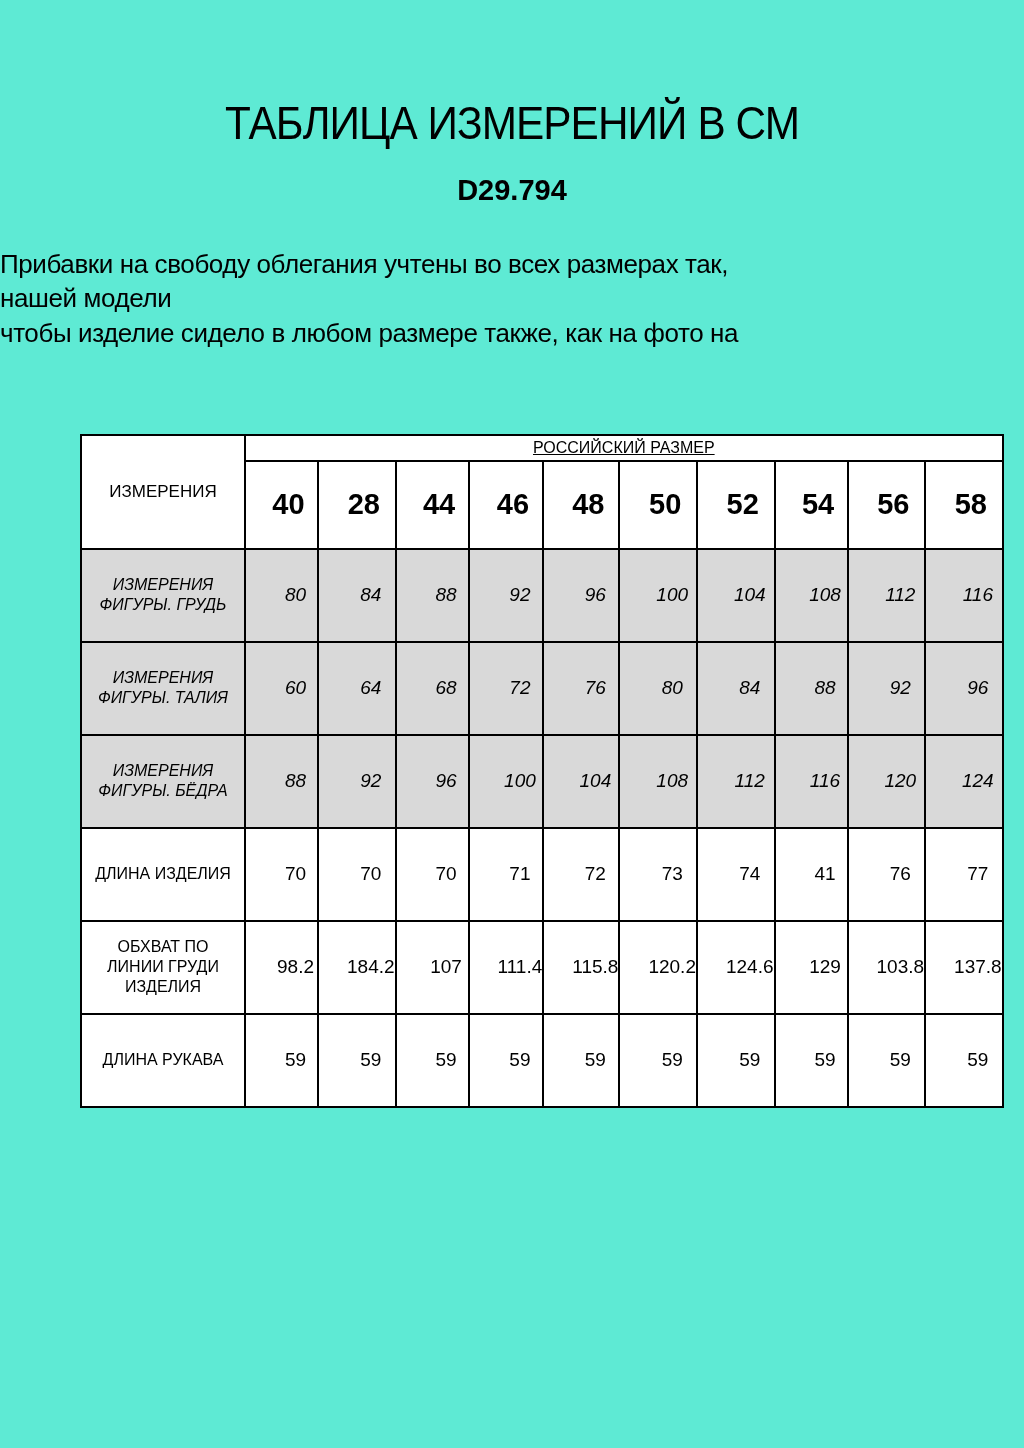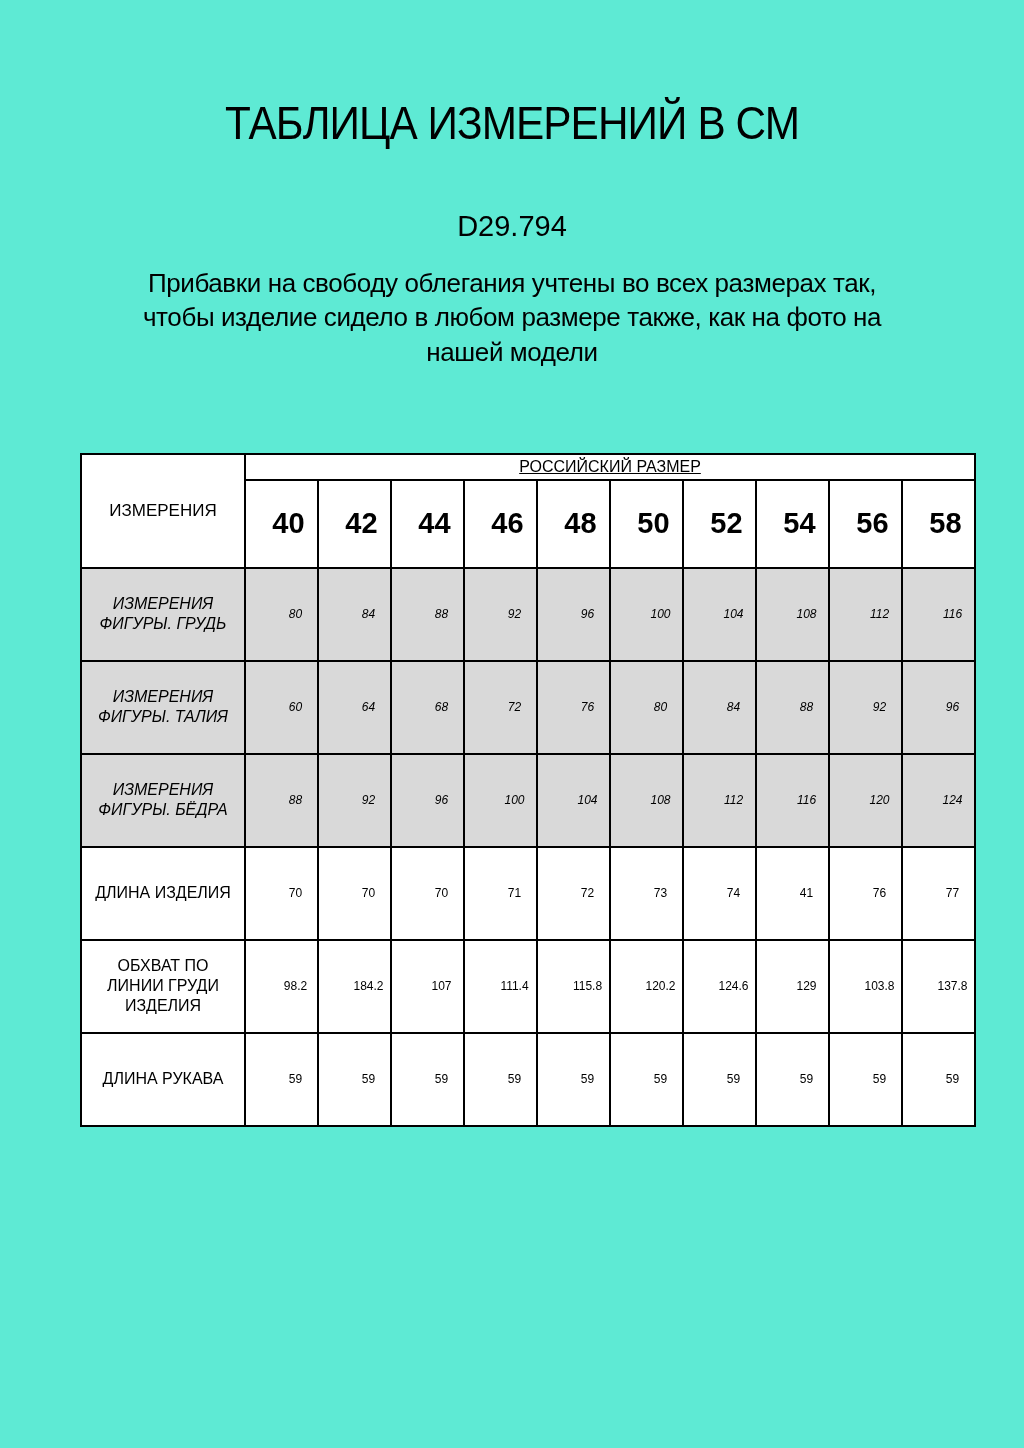--- a/index.html
+++ b/index.html
@@ -21,28 +21,28 @@
     padding-top: 96px;
     text-align: center;
     font-size: 46px;
     font-weight: 400;
     letter-spacing: -1px;
     transform: scaleX(0.92);
     transform-origin: 50% 50%;
     white-space: nowrap;
   }
   .article {
-    margin-top: 60px;
+    margin-top: 24px;
     text-align: center;
     font-size: 29px;
-    font-weight: 400;
+    font-weight: 700;
   }
   .note {
-    margin-top: 23px;
-    text-align: center;
+    margin-top: 40px;
+    text-align: left;
     font-size: 26px;
     line-height: 1.32;
     letter-spacing: -0.4px;
   }
   table.meas-table {
     border-collapse: collapse;
     table-layout: fixed;
     margin: 84px 0 0 80px;
   }
   .meas-table th, .meas-table td {
@@ -68,42 +68,42 @@
     padding-left: 14px;
   }
   .meas-table tbody th.row-label {
     font-size: 16px;
     height: 91px;
     padding: 0 4px;
     white-space: pre-line;
     line-height: 1.25;
   }
   .meas-table tbody td.value-cell {
-    font-size: 12px;
+    font-size: 19px;
     padding-left: 28px;
   }
   .meas-table tbody tr.shaded th,
   .meas-table tbody tr.shaded td {
     background: var(--shade, #d9d9d9);
     font-style: italic;
   }
 </style>
 </head>
 <body>
 
 <div class="page">
 
   <h1 class="title">ТАБЛИЦА ИЗМЕРЕНИЙ В СМ</h1>
 
   <div class="article">D29.794</div>
 
   <div class="note">
     <div>Прибавки на свободу облегания учтены во всех размерах так,</div>
+    <div>нашей модели</div>
     <div>чтобы изделие сидело в любом размере также, как на фото на</div>
-    <div>нашей модели</div>
   </div>
 
   <table class="meas-table">
     <colgroup id="table-cols">
         <col style="width: 164px;">
         <col style="width: 73px;">
         <col style="width: 73px;">
         <col style="width: 73px;">
         <col style="width: 73px;">
         <col style="width: 73px;">
@@ -113,21 +113,21 @@
         <col style="width: 73px;">
         <col style="width: 73px;">
       </colgroup>
     <thead>
       <tr>
         <th class="corner" rowspan="2">ИЗМЕРЕНИЯ</th>
         <th class="group-header" id="group-header-cell" colspan="10">РОССИЙСКИЙ РАЗМЕР</th>
       </tr>
       <tr id="size-row">
           <th class="size-cell">40</th>
-          <th class="size-cell">42</th>
+          <th class="size-cell">28</th>
           <th class="size-cell">44</th>
           <th class="size-cell">46</th>
           <th class="size-cell">48</th>
           <th class="size-cell">50</th>
           <th class="size-cell">52</th>
           <th class="size-cell">54</th>
           <th class="size-cell">56</th>
           <th class="size-cell">58</th>
         </tr>
     </thead>

